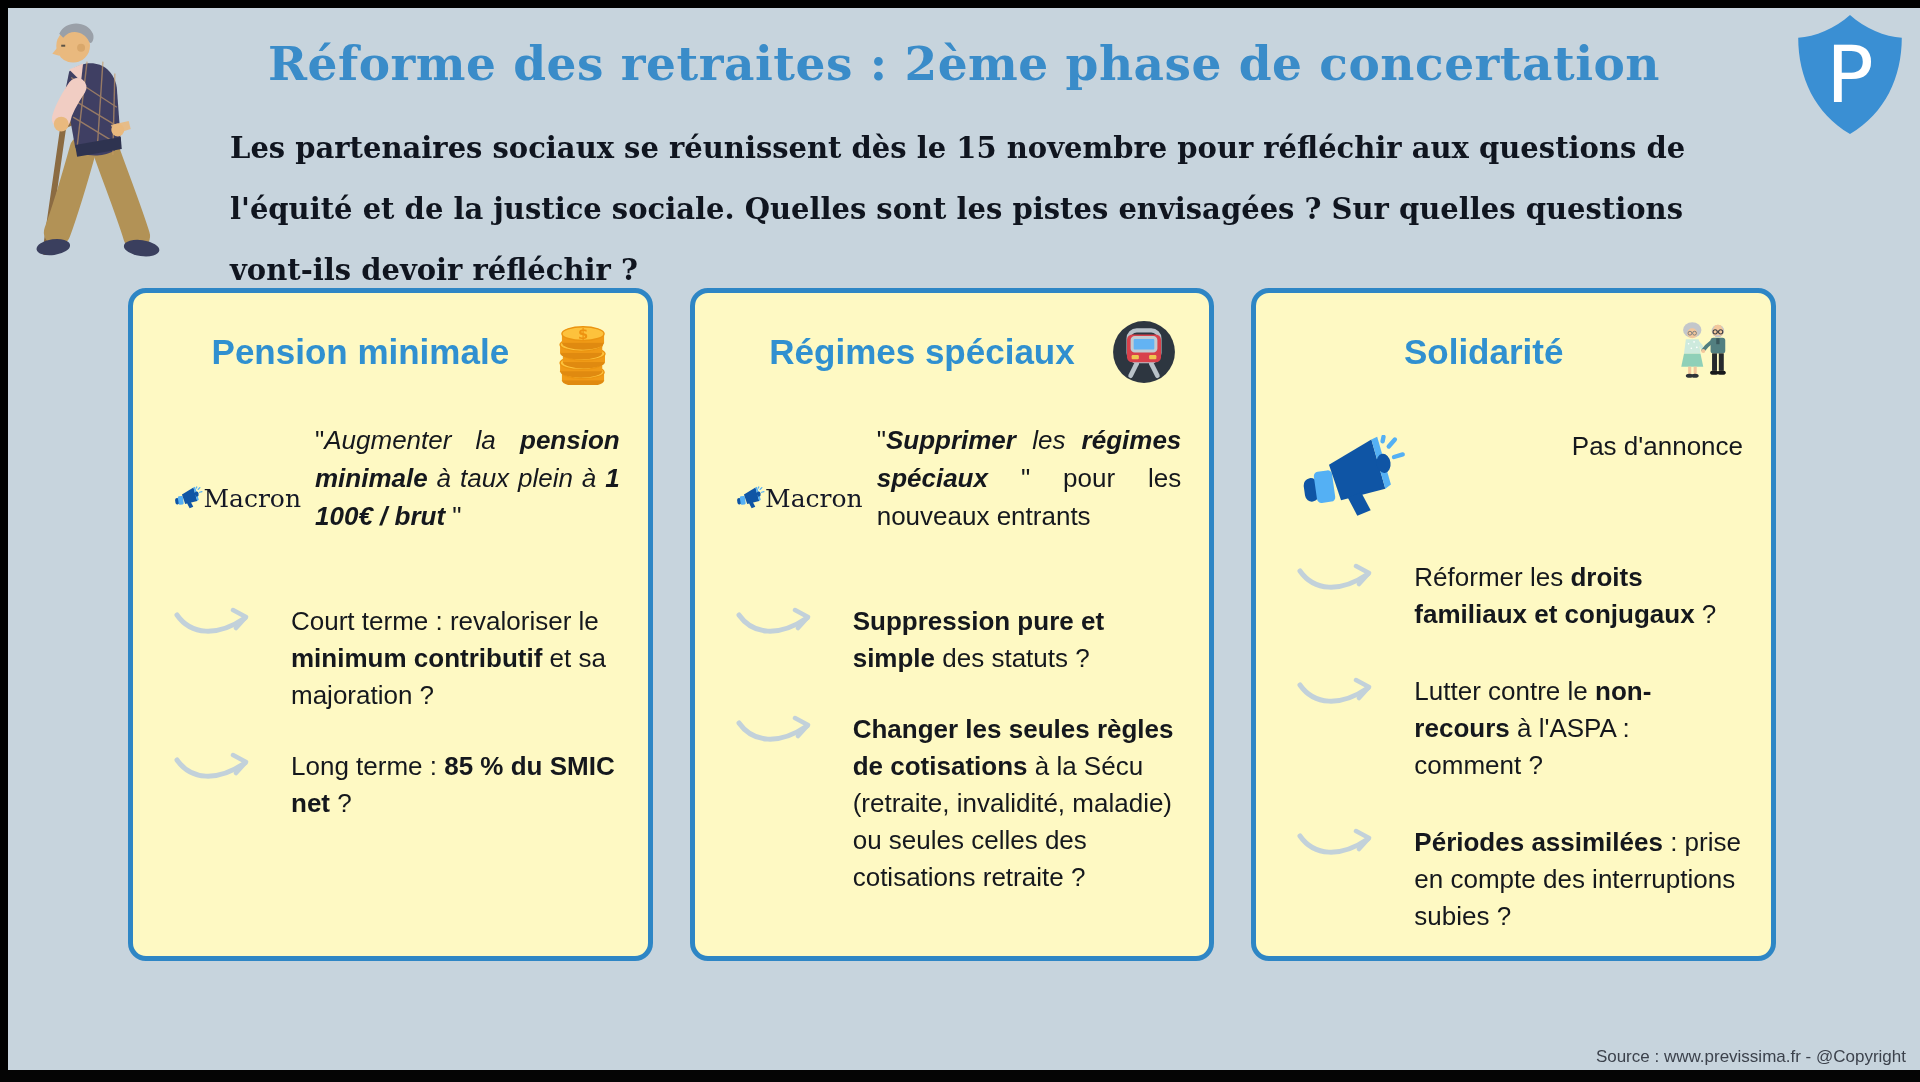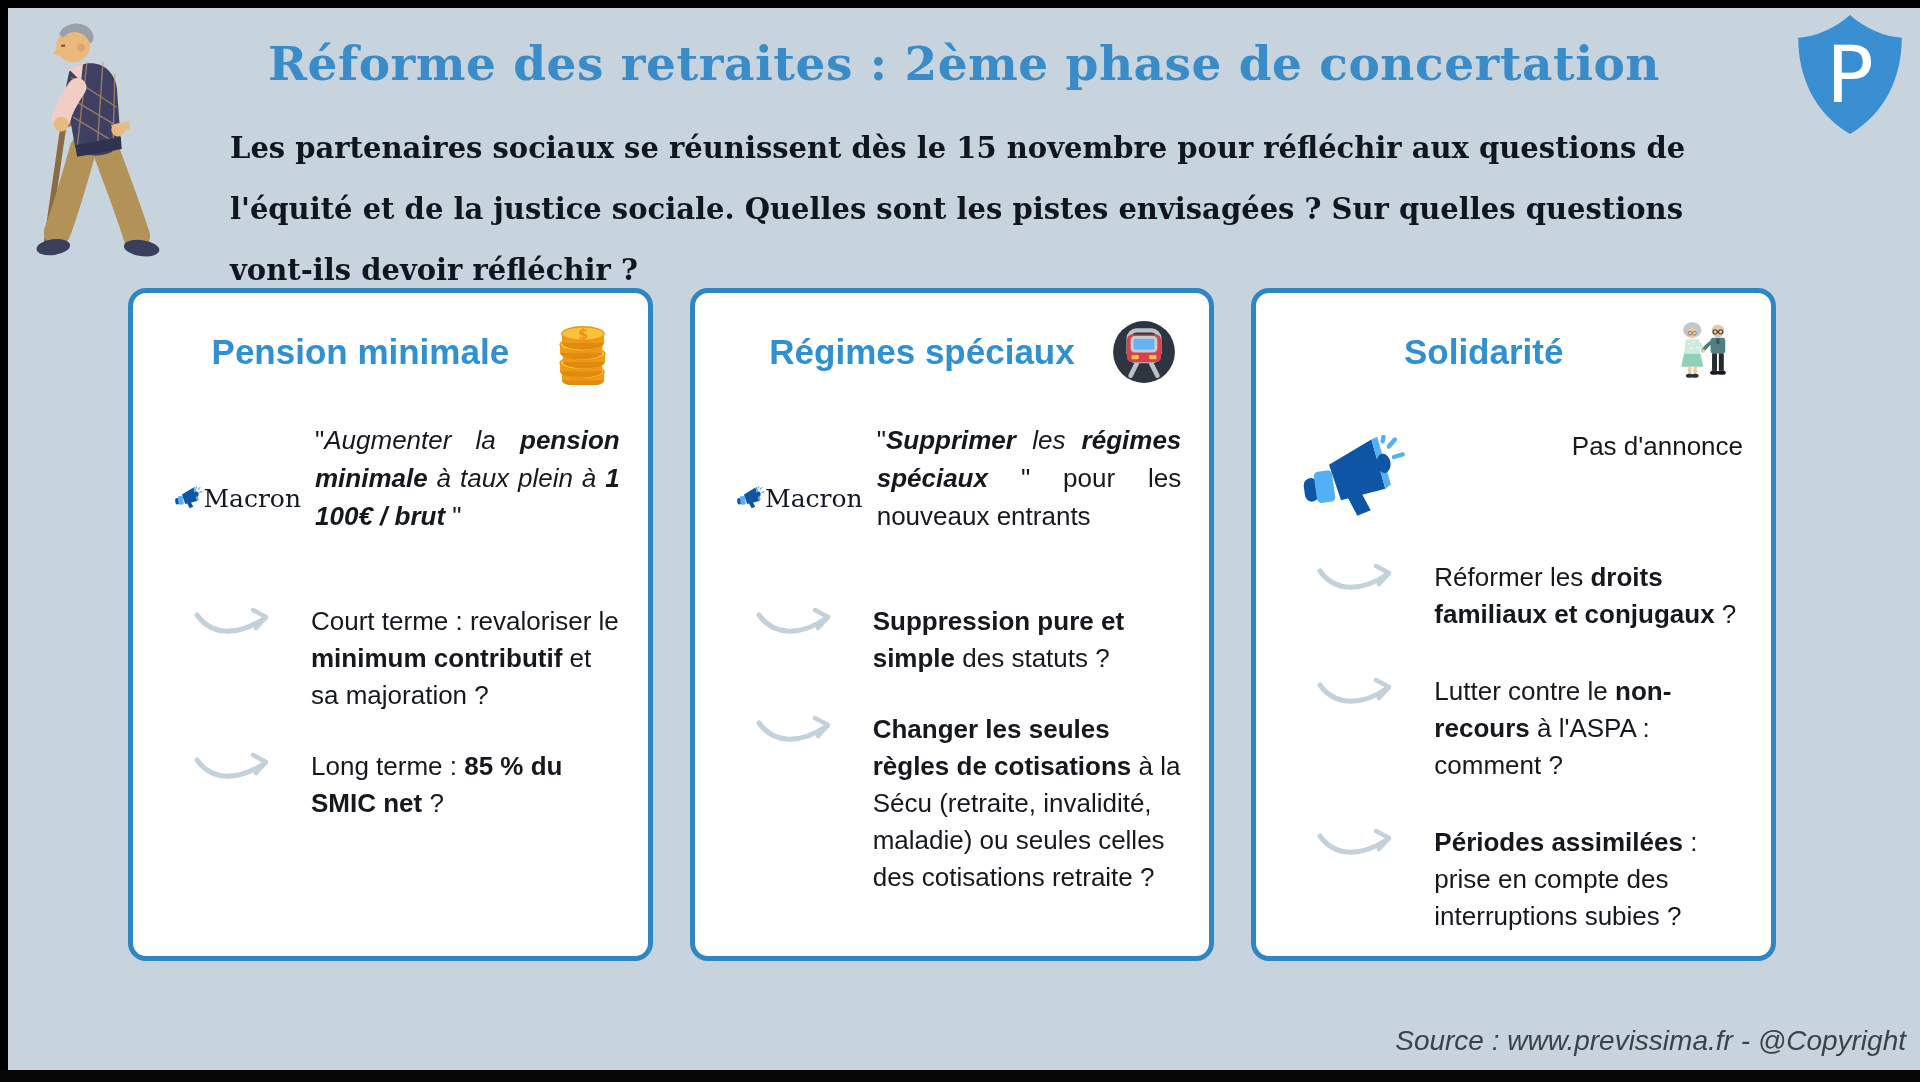--- a/index.html
+++ b/index.html
@@ -29,21 +29,21 @@
   .old-man { position:absolute; left:2px; top:0; width:162px; height:258px; }
   .logo    { position:absolute; right:12px; top:2px; width:116px; height:130px; }
 
   
   .cards {
     position:absolute; left:120px; top:280px; width:1648px; height:673px;
     display:flex; gap:37px;
   }
   .card {
     flex:1; height:100%;
-    background:#ffffff;
+    background:#fef9c3;
     border:5px solid #2e86c5; border-radius:18px;
     overflow:hidden;
   }
   .card-header { display:flex; align-items:center; padding:26px 32px 0 38px; }
   .card-title {
     flex:1; text-align:center;
     font-size:35px; font-weight:700; color:#3090d0;
   }
   .card-icon { width:66px; height:66px; flex:none; }
 
@@ -54,33 +54,33 @@
   .speaker {
     font-family:"DejaVu Serif", serif;
     font-size:25px; color:#141826; margin-top:0;
   }
   .quote {
     flex:1; font-size:26px; line-height:38px; color:#15181d;
     text-align:justify; padding-top:2px;
   }
   .card--solidarite .quote { text-align:right; padding-top:8px; padding-left:6px; }
 
-  .bullets { padding:26px 28px 0 58px; display:flex; flex-direction:column; gap:34px; }
+  .bullets { padding:26px 28px 0 38px; display:flex; flex-direction:column; gap:34px; }
   .card--solidarite .bullets { gap:40px; padding-top:22px; }
   .bullet { display:flex; gap:26px; }
   .bullet-arrow { width:94px; height:38px; flex:none; margin-top:4px; }
   .bullet-text { flex:1; font-size:26px; line-height:37px; color:#15181d; }
 
   .seg-b  { font-weight:700; }
   .seg-i  { font-style:italic; }
   .seg-bi { font-weight:700; font-style:italic; }
 
   .source {
-    position:absolute; right:14px; bottom:13px;
-    font-size:28px; color:#3c424c;font-style:italic;
+    position:absolute; right:14px; bottom:3px;
+    font-size:17px; color:#3c424c;
   }
   .bottom-bar { position:absolute; left:0; right:0; bottom:0; height:12px; background:#050505; }
 </style>
 </head>
 <body>
 
 <div class="canvas">
 
   <svg class="old-man" viewBox="0 0 160 260">
 

